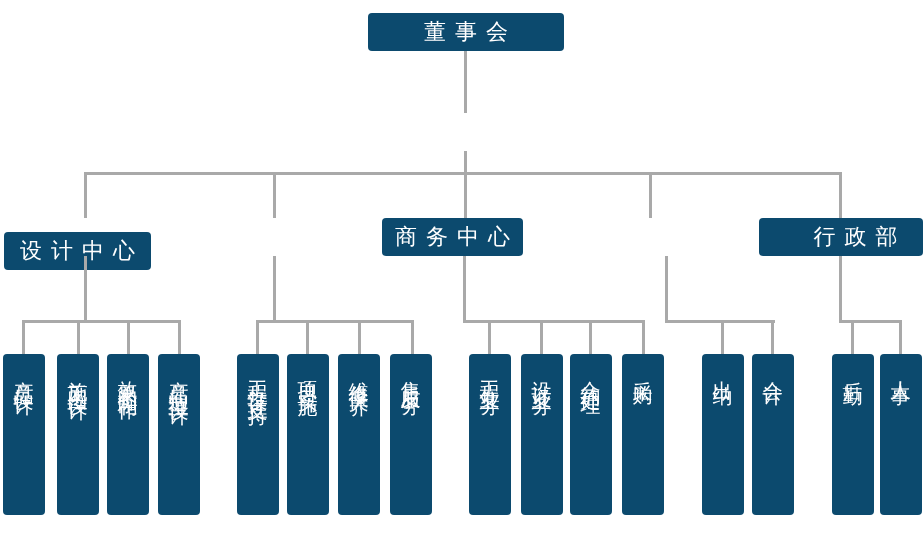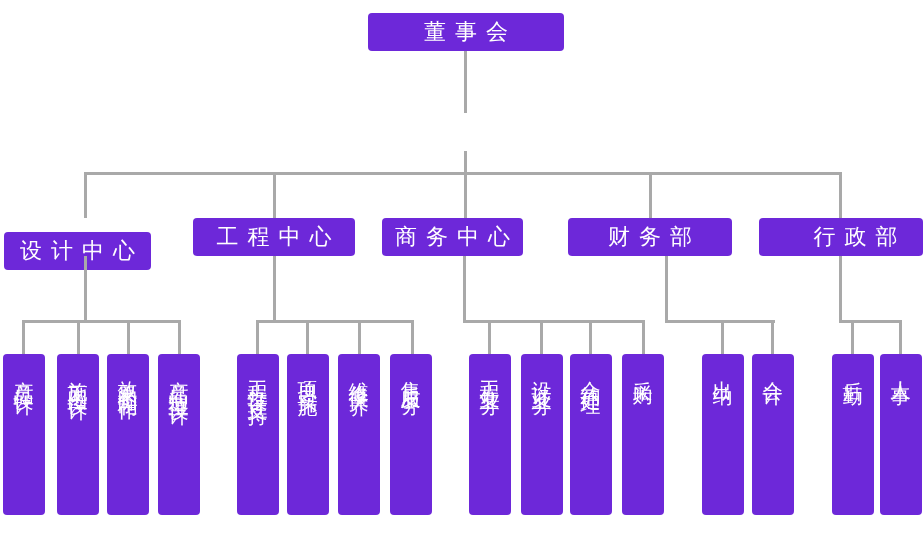--- a/index.html
+++ b/index.html
@@ -1,21 +1,21 @@
 <!DOCTYPE html>
 <html><head>
 <meta charset="utf-8">
 <style>
   html,body{margin:0;padding:0;background:#ffffff;}
   #canvas{
     position:relative;width:924px;height:535px;background:#ffffff;overflow:hidden;
     font-family:"Liberation Sans","DejaVu Sans",sans-serif;
   }
   .box{
-    position:absolute;background:#6d28d9;border-radius:4px;color:#ffffff;
+    position:absolute;background:#0c4a6e;border-radius:4px;color:#ffffff;
     box-sizing:border-box;
   }
   .hbox{
     height:38px;display:flex;align-items:center;justify-content:center;
     font-size:22px;letter-spacing:9px;text-indent:9px;white-space:nowrap;
   }
   .vbox{
     top:354px;width:42px;height:161px;display:flex;justify-content:center;
     padding-top:11px;
   }
@@ -29,23 +29,21 @@
 </style>
 </head>
 <body>
 
 <div id="canvas">
 
   <div class="box hbox" style="left:368px;top:13px;width:196px;">董事会</div>
 
 
   <div class="box hbox" style="left:4px;top:232px;width:147px;">设计中心</div>
-  <div class="box hbox" style="left:193px;top:218px;width:162px;">工程中心</div>
   <div class="box hbox" style="left:382px;top:218px;width:141px;">商务中心</div>
-  <div class="box hbox" style="left:568px;top:218px;width:164px;">财务部</div>
   <div class="box hbox" style="left:759px;top:218px;width:164px;padding-left:29px;">行政部</div>
 
   <div class="box vbox" style="left:3px;">
       <span>产品设计</span>
     </div>
   <div class="box vbox" style="left:57px;">
       <span>施工图设计</span>
     </div>
   <div class="box vbox" style="left:107px;">
       <span>效果图制作</span>

